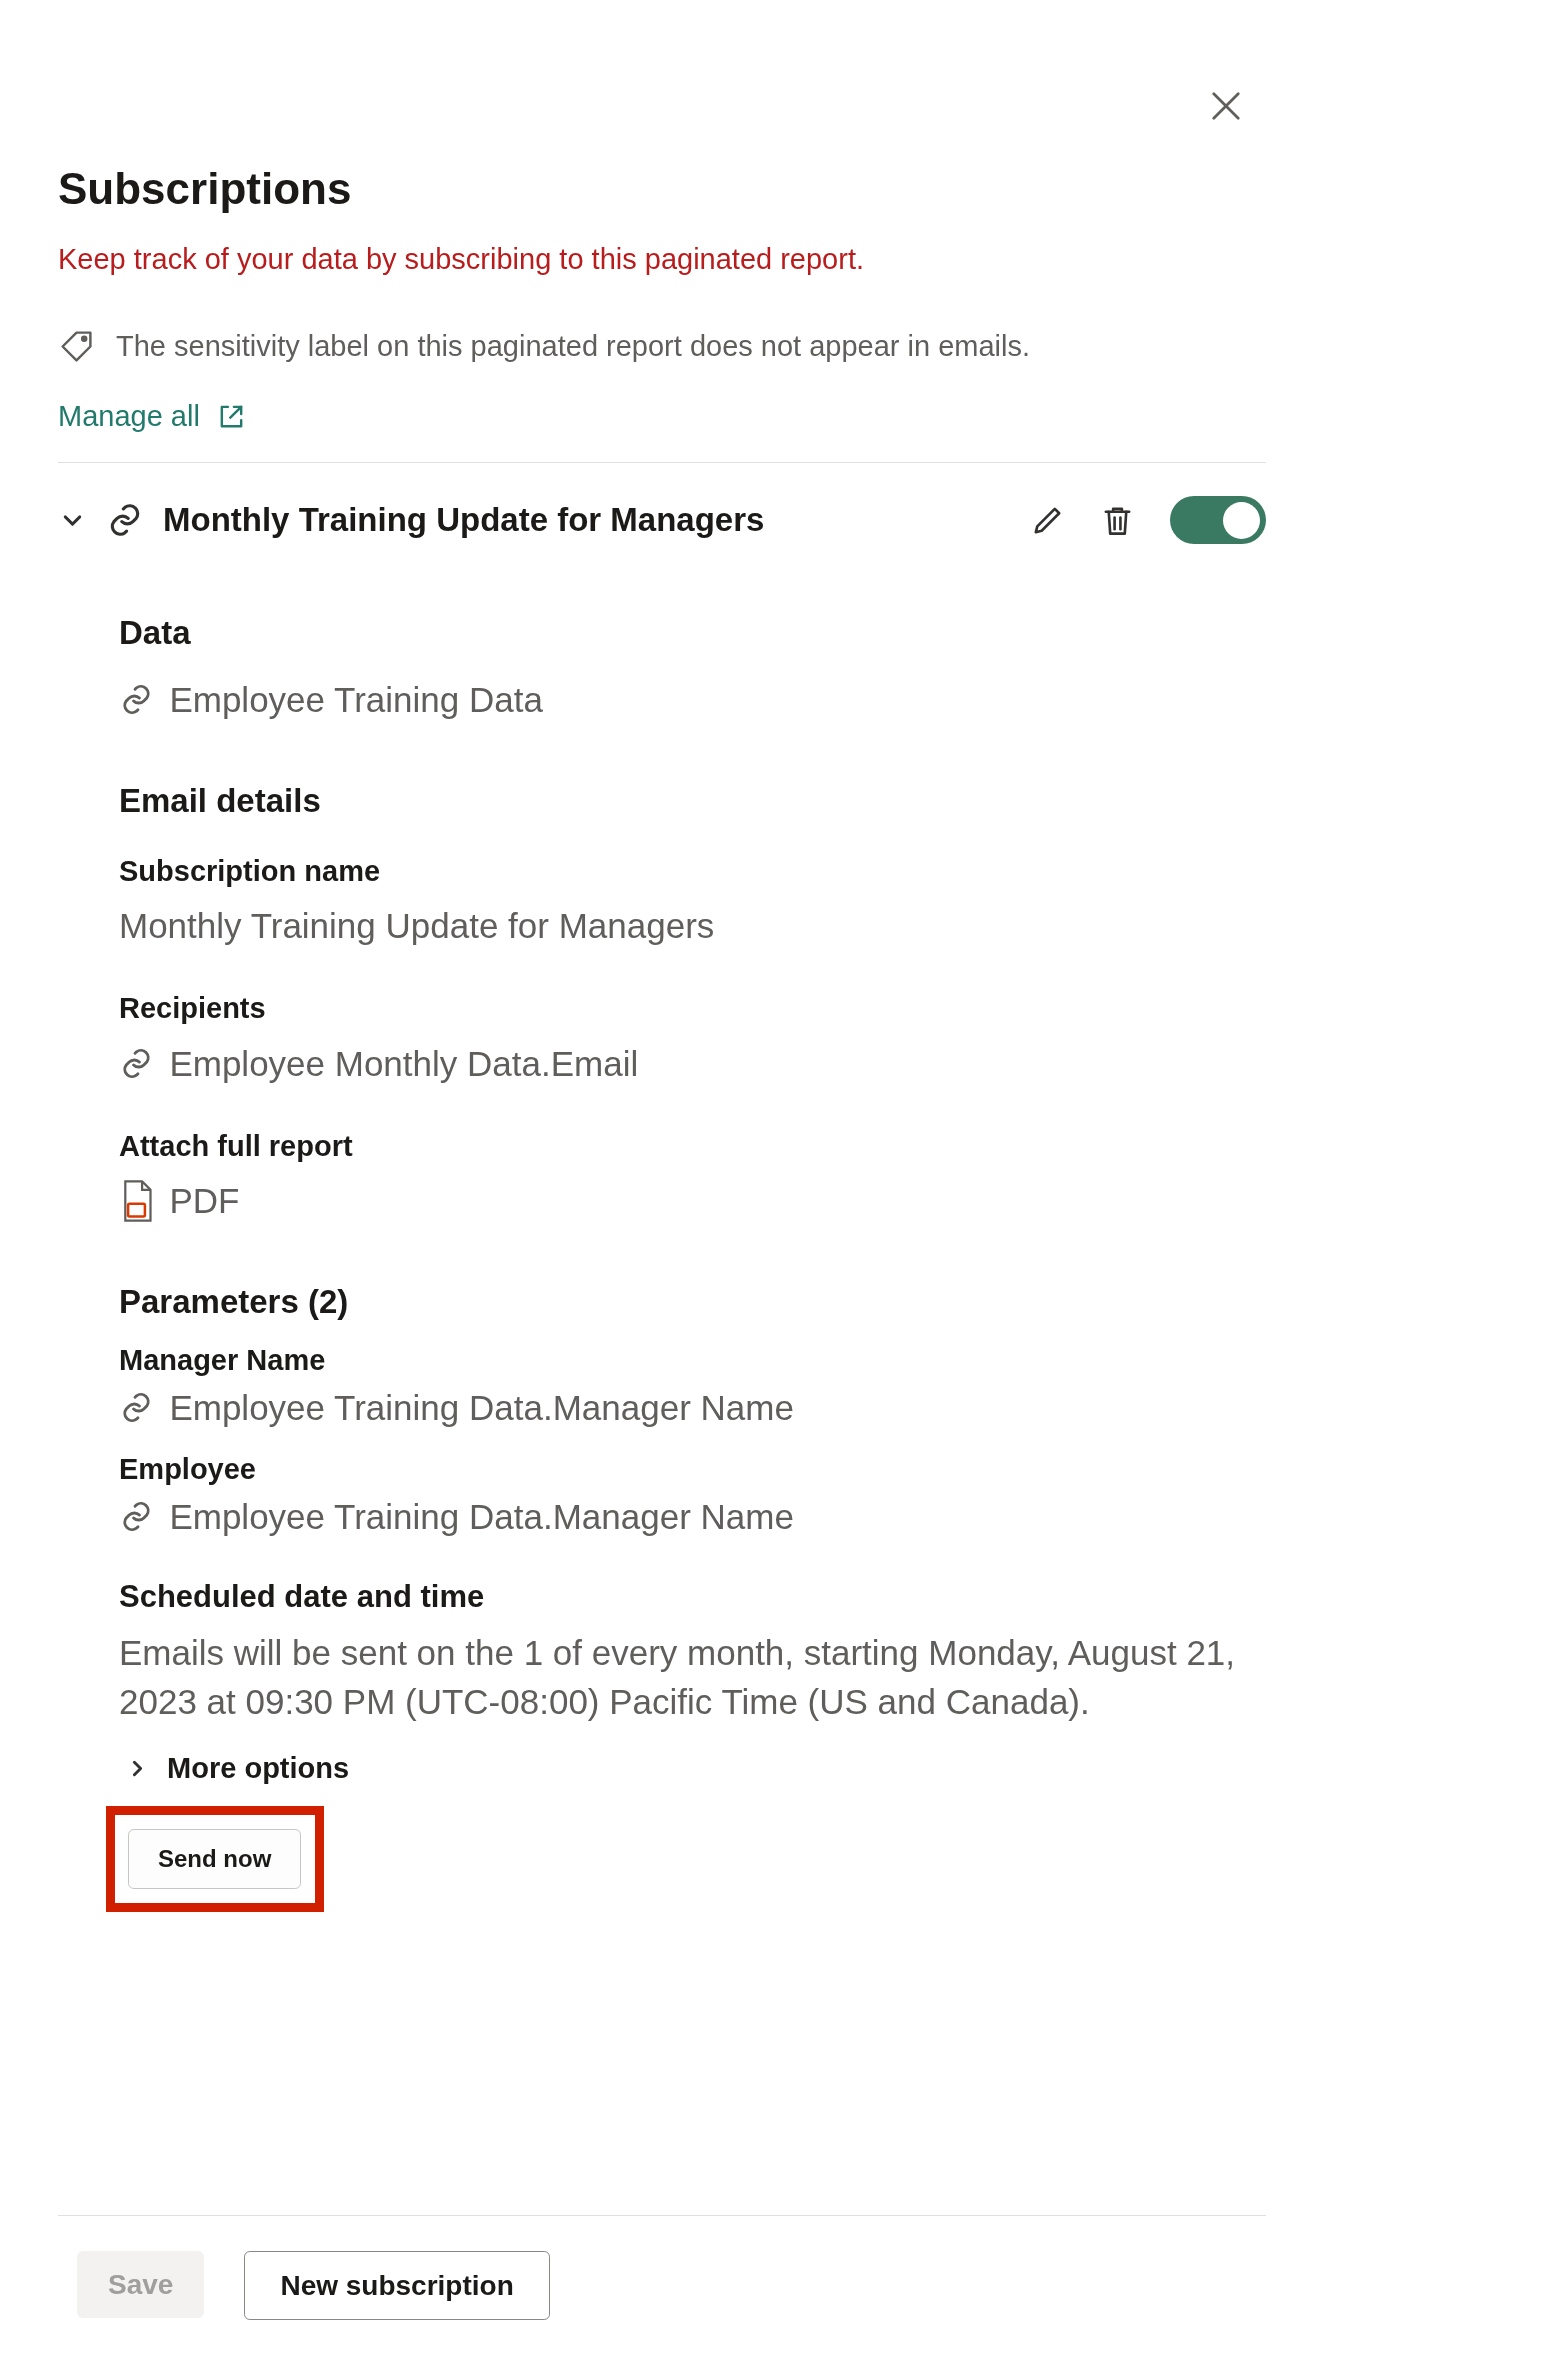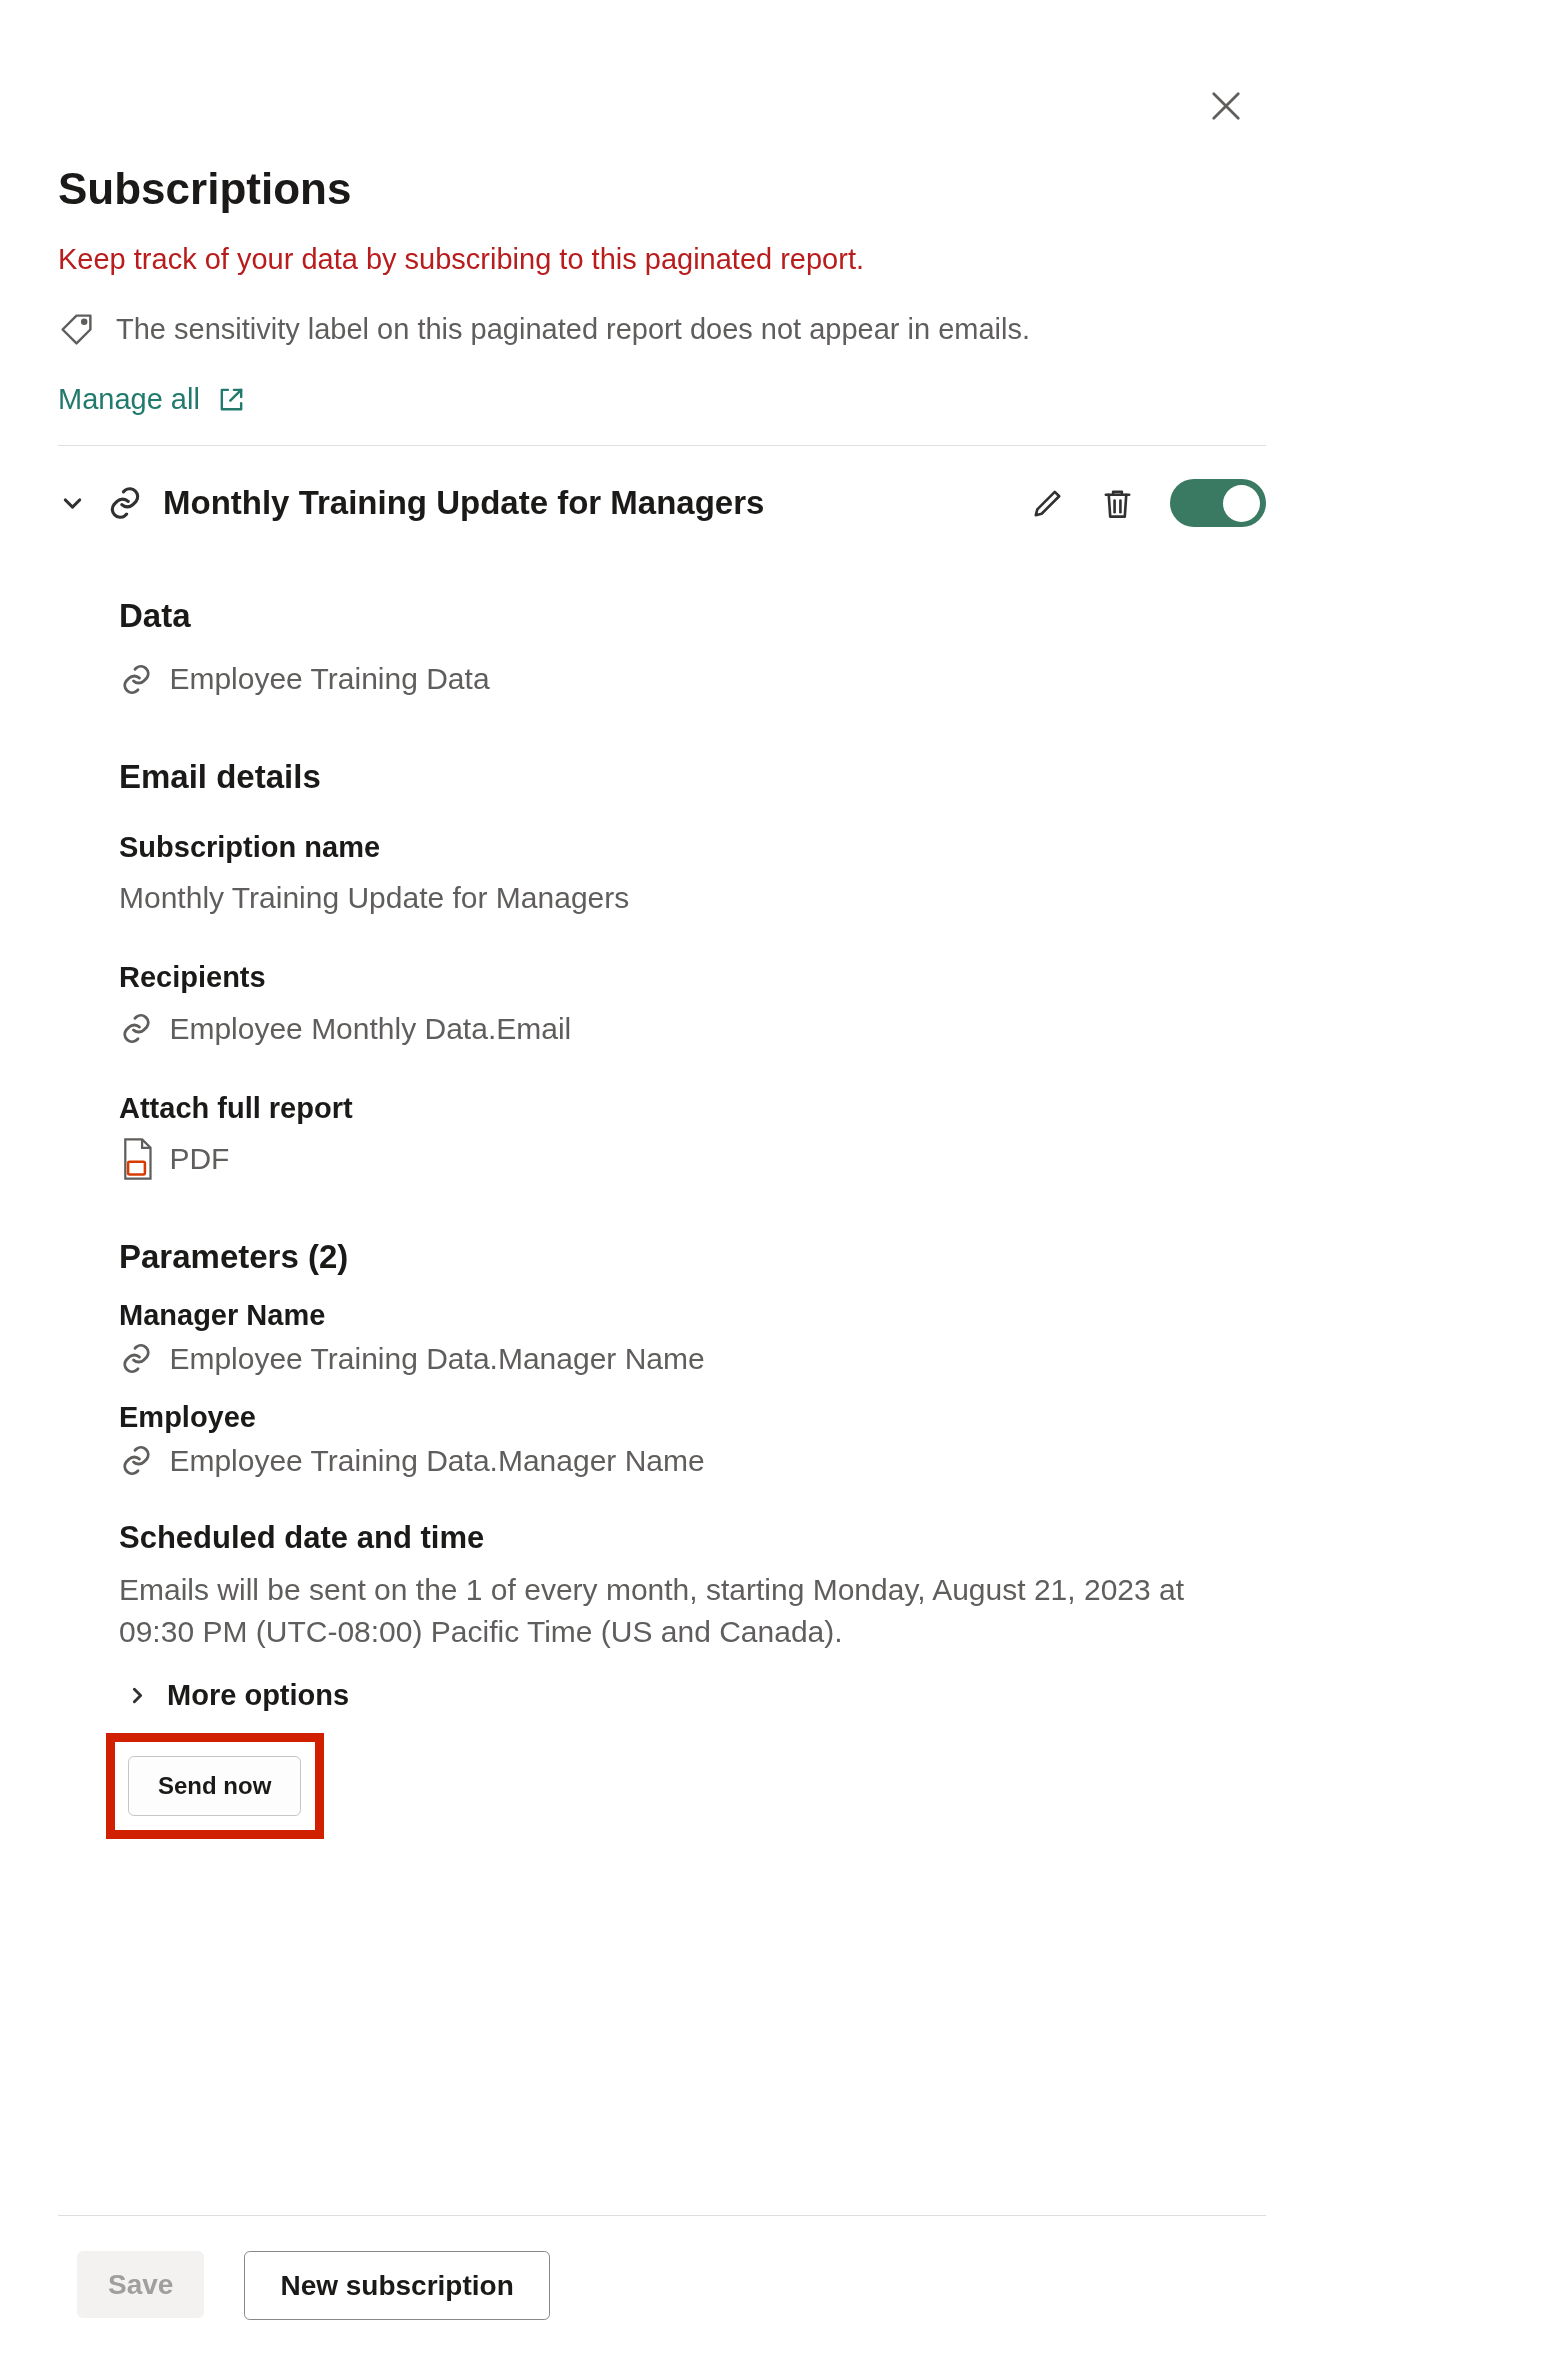--- a/index.html
+++ b/index.html
@@ -37,20 +37,21 @@
   .subtitle {
     font-size: 29px;
     color: #b91c1c;
     margin: 0 0 35px 0;
   }
   .sensitivity-row {
     display: flex;
     align-items: center;
     gap: 21px;
     margin-bottom: 35px;
+    margin-top: 17px;
   }
   .tag-icon {
     width: 37px;
     height: 37px;
     color: #605e5c;
     flex-shrink: 0;
   }
   .tag-icon svg { width: 100%; height: 100%; display:block; }
   .sensitivity-text {
     font-size: 29px;
@@ -153,21 +154,21 @@
   }
   .section-h.mt { margin-top: 58px; }
   .field-label {
     font-size: 29px;
     font-weight: 600;
     color: #1b1a19;
     margin: 0 0 13.4px 0;
   }
   .field-label.mt { margin-top: 42px; }
   .field-value {
-    font-size: 30px;
+    font-size: 35px;
     color: #605e5c;
     margin: 0;
     line-height: 1.4;
   }
   .icon-line {
     display: flex;
     align-items: center;
     gap: 15.4px;
     margin: 0;
   }

